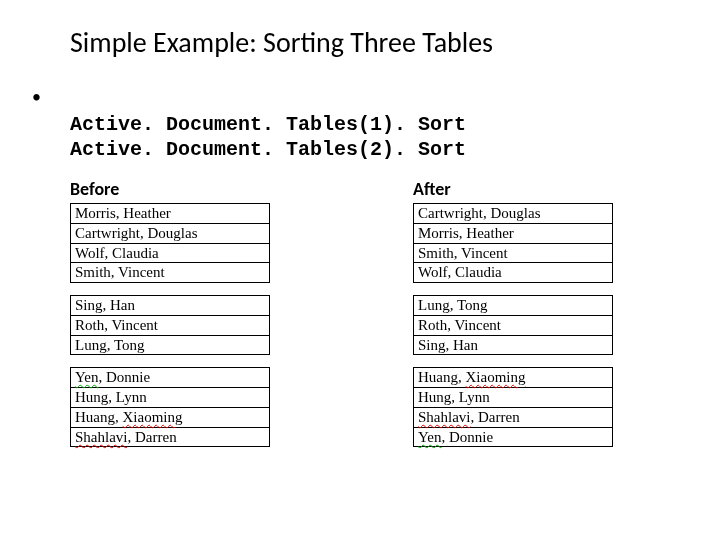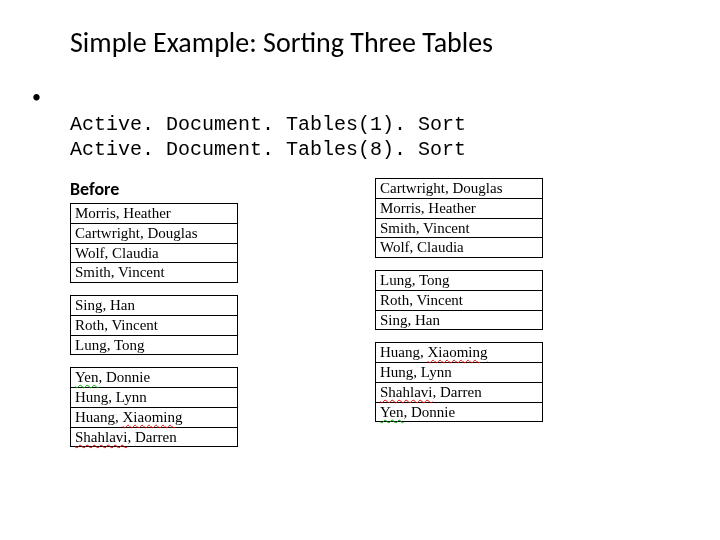--- a/index.html
+++ b/index.html
@@ -28,42 +28,43 @@
     font-size: 18px;
     margin-right: 10px;
     line-height: 1;
   }
   .bullet-text {
     font-size: 23px;
   }
   .code-block {
     margin-left: 40px;
     margin-bottom: 6px;
+    font-weight: bold;
   }
   .code-line {
     font-family: "Courier New", Courier, monospace;
     font-size: 20px;
     line-height: 1.25;
     white-space: pre;
   }
   .columns {
     display: flex;
     margin-left: 40px;
     margin-top: 16px;
-    gap: 40px;
+    gap: 78px;
   }
   .col { width: 265px; }
   .col-header {
     font-size: 18px;
     font-weight: 700;
     margin-bottom: 3px;
   }
   .tbl {
     border-collapse: collapse;
-    width: 168px;
+    width: 200px;
     margin-bottom: 12px;
   }
   .tbl td {
     border: 1px solid #000;
     font-family: "Times New Roman", Times, serif;
     font-size: 15px;
     padding: 0px 4px;
     line-height: 1.25;
     height: 18px;
     vertical-align: middle;
@@ -81,21 +82,21 @@
 <body>
 
 <div class="title">Simple Example: Sorting Three Tables</div>
 
 <div class="bullet-row">
   <span class="bullet-dot">•</span>
 </div>
 
 <div class="code-block">
   <div class="code-line">Active. Document. Tables(1). Sort</div>
-  <div class="code-line">Active. Document. Tables(8). Sort</div>
+  <div class="code-line">Active. Document. Tables(2). Sort</div>
 </div>
 
 <div class="columns">
 
   <div class="col">
     <div class="col-header">Before</div>
 
     <table class="tbl">
       <tbody>
           <tr>
@@ -139,20 +140,21 @@
             <td><span>Huang, </span><span class="squiggle-red">Xiaoming</span></td>
           </tr>
       <tr>
             <td><span class="squiggle-red">Shahlavi</span><span>, Darren</span></td>
           </tr>
     </tbody>
       </table>
   </div>
 
   <div class="col">
+    <div class="col-header">After</div>
 
     <table class="tbl">
       <tbody>
           <tr>
             <td>Cartwright, Douglas</td>
           </tr>
       <tr>
             <td>Morris, Heather</td>
           </tr>
       <tr>

